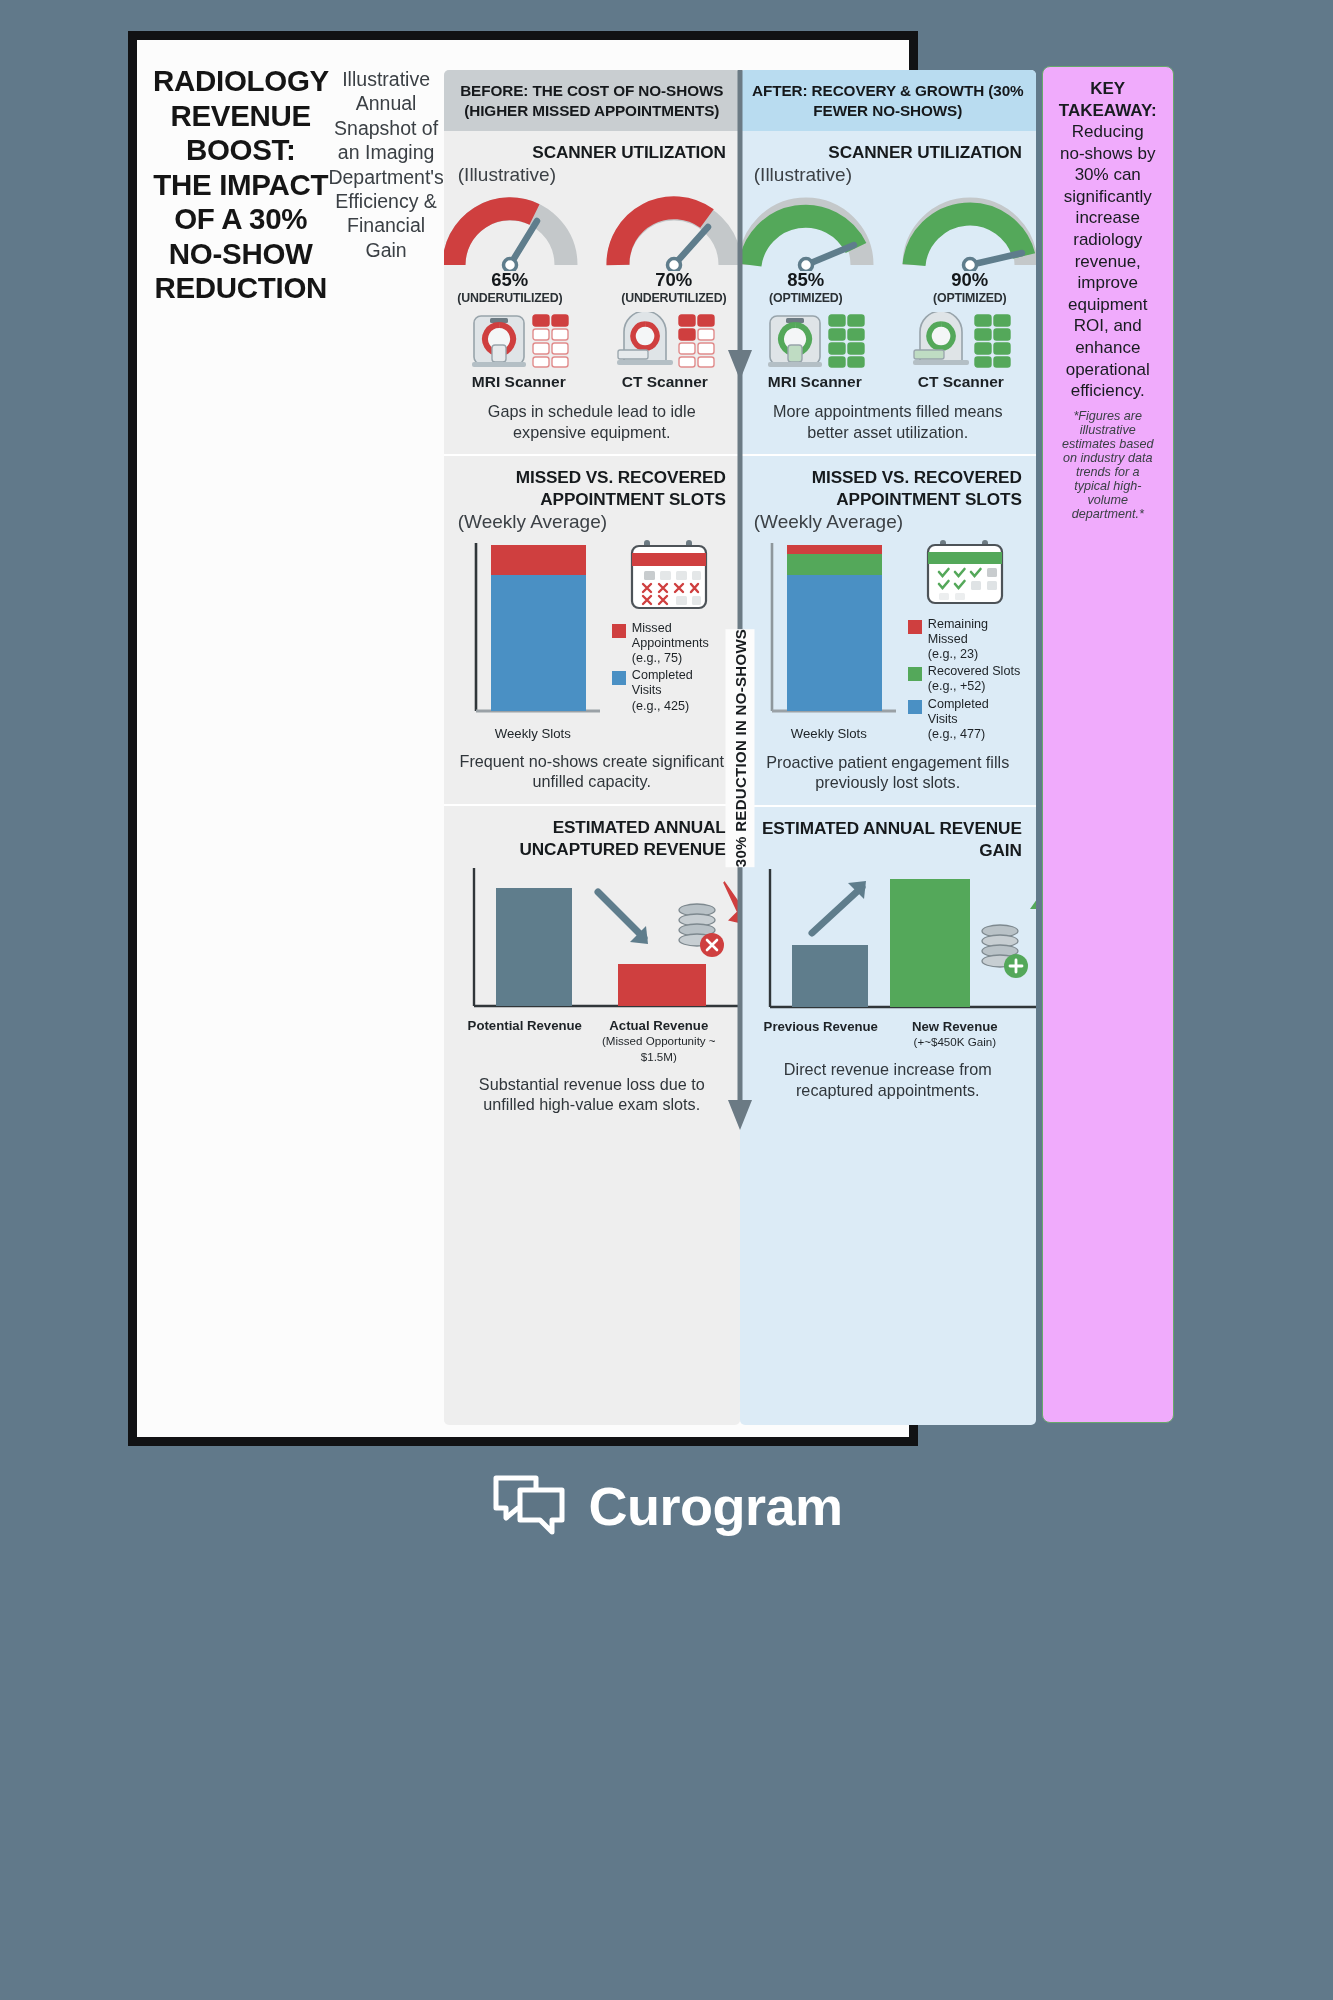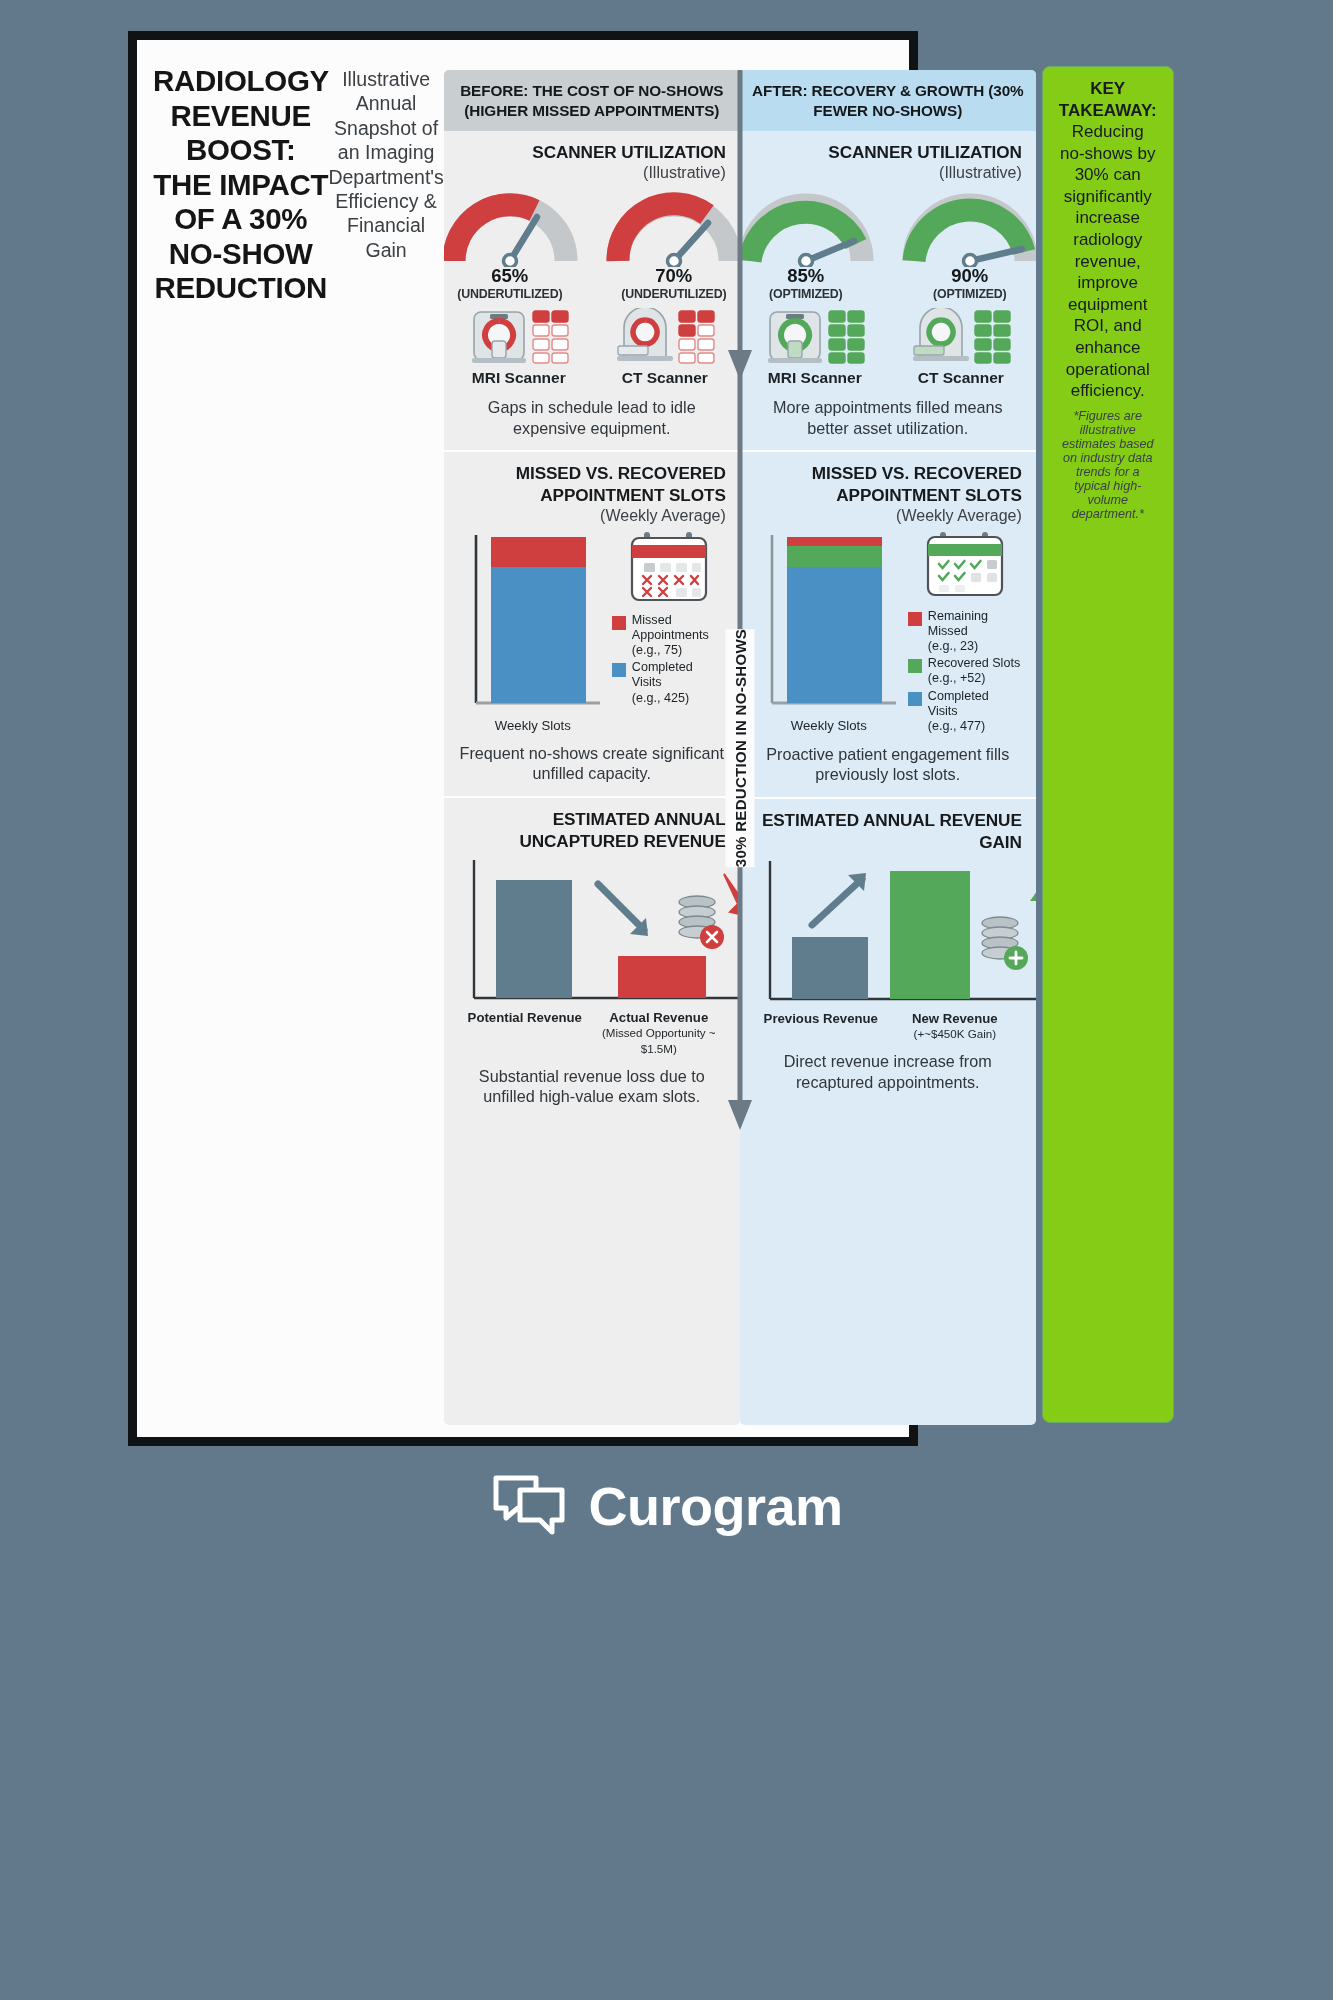--- a/index.html
+++ b/index.html
@@ -78,21 +78,21 @@
   .sec { padding: 10px 14px 12px 14px; }
   .sec + .sec { border-top: 2px solid #ffffff; }
   .col-after .sec + .sec { border-top: 2px solid #ffffff; }
 
   .sec-title {
     text-align: right; font-weight: bold;
     font-size: 17.2px; line-height: 1.28;
     color: #161a1d; letter-spacing: -0.1px;
   }
   .sec-sub {
-    text-align: right; font-size: 16px; color: #3c4146;
+    text-align: left; font-size: 19px; color: #3c4146;
     margin-top: 1px;
   }
   .caption {
     text-align: center; font-size: 16.2px; line-height: 1.26;
     color: #30363b; margin-top: 10px;
   }
 
   
   .gauge-row { display: flex; justify-content: center; gap: 24px; margin-top: 7px; }
   .gauge-cell { width: 140px; text-align: center; }
@@ -133,21 +133,21 @@
     background: #fcfcfc; padding: 6px 0;
   }
 
   
   .takeaway {
     margin: 12px 6px 2px 6px;
     border: 1.6px solid #67a96b;
     border-radius: 8px;
     padding: 11px 16px 9px 16px;
     text-align: center;
-    background: #84cc16;
+    background: #f0abfc;
   }
   .tk-main { font-size: 17px; line-height: 1.27; color: #181c20; }
   .tk-main b { font-weight: bold; }
   .tk-note { font-size: 12.6px; font-style: italic; color: #3a4045; margin-top: 7px; }
 
   
   .brand {
     position: absolute; left: 0; right: 0; top: 1470px;
     display: flex; align-items: center; justify-content: center; gap: 20px;
   }

